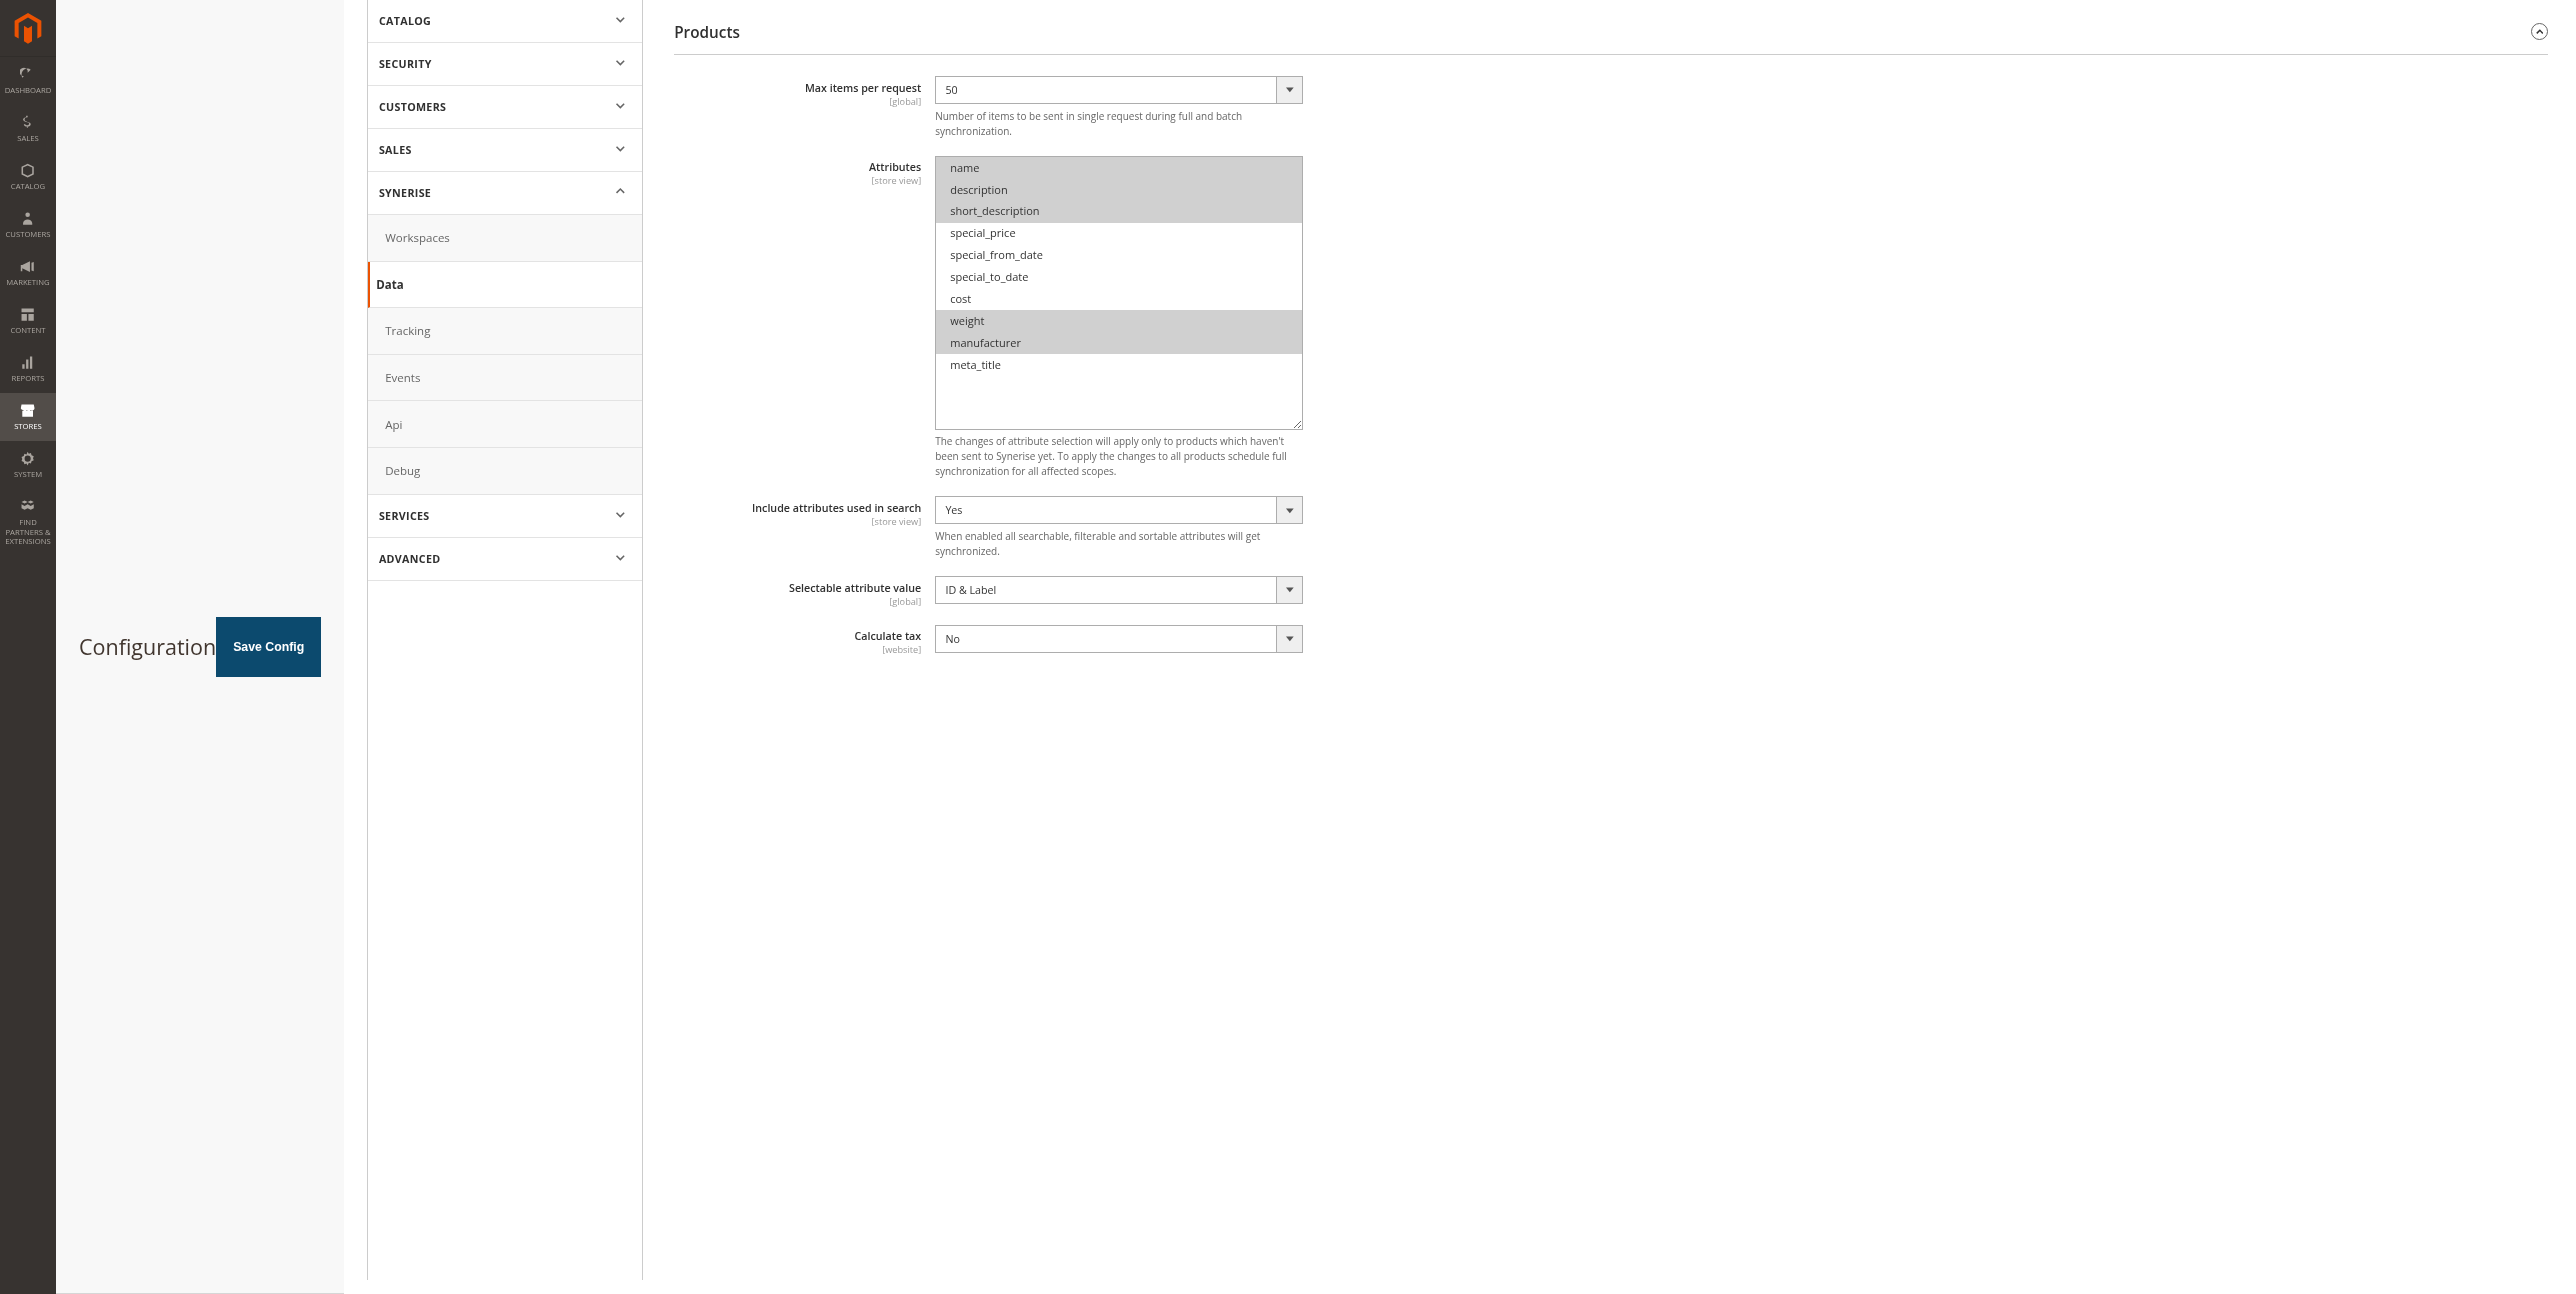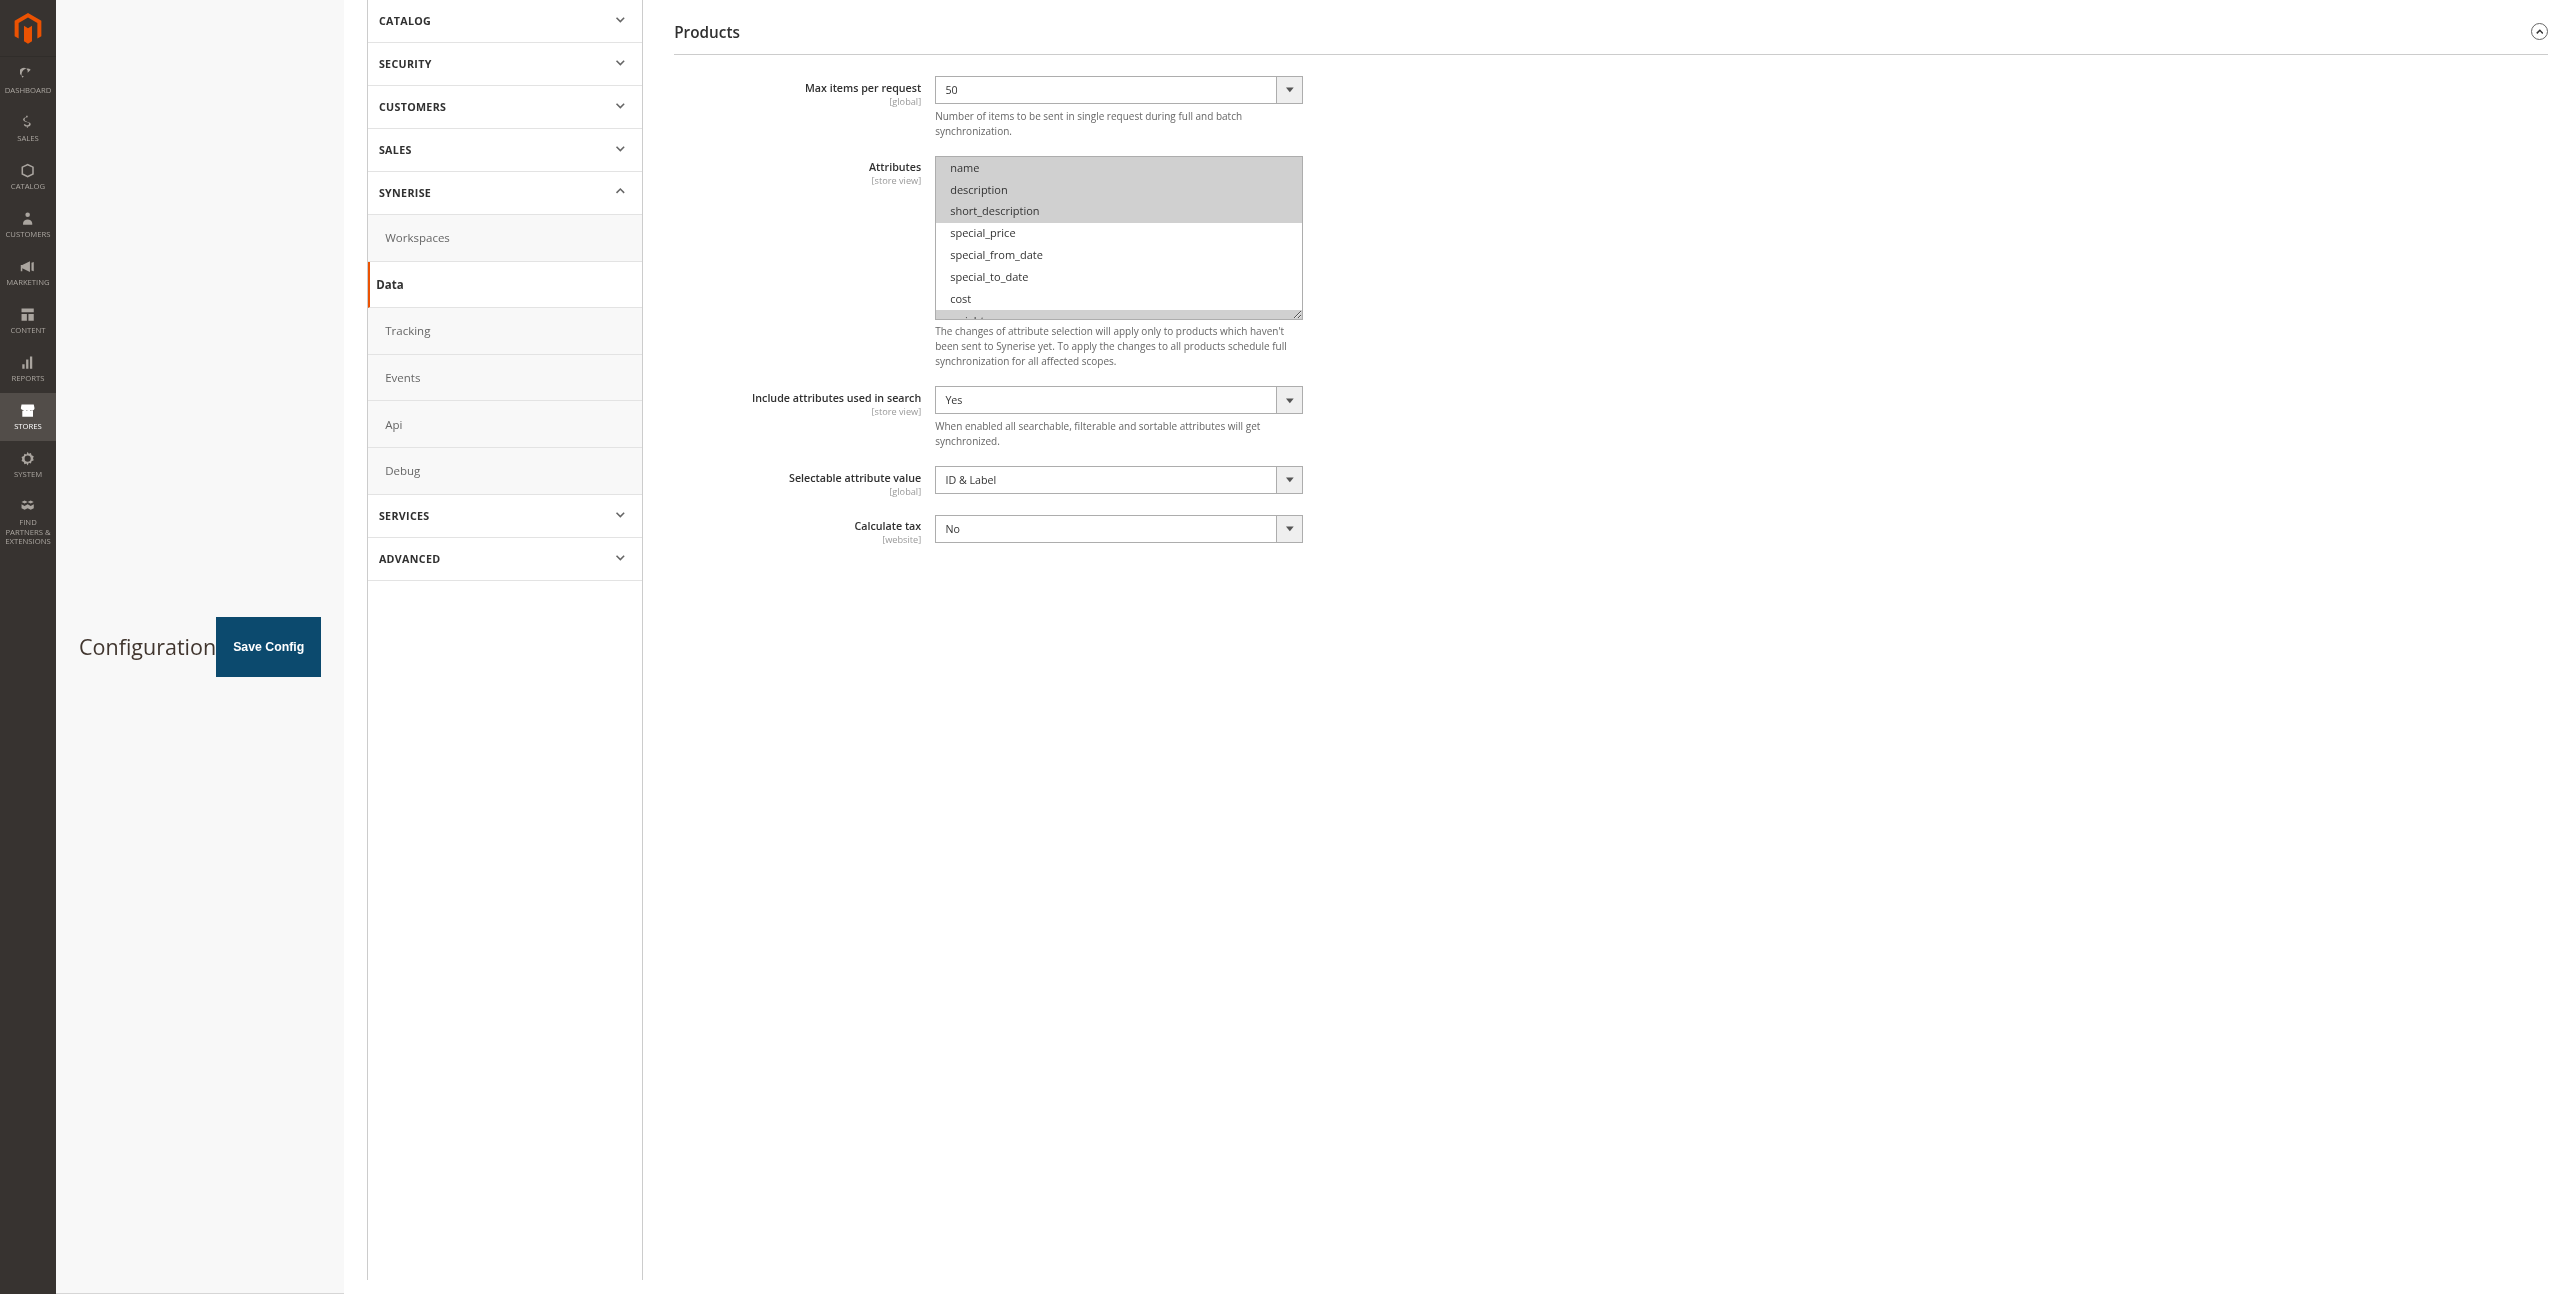--- a/index.html
+++ b/index.html
@@ -47,21 +47,21 @@
 .field-label { font-size: 10.7px; font-weight: 600; color: #303030; }
 .field-scope { font-size: 9.2px; color: #999; }
 .field-control-col { flex: 1; max-width: 368px; }
 .field-help { font-size: 10px; color: #666; margin-top: 4.6px; line-height: 1.5; }
 
 .select-wrap { display: flex; border: 0.8px solid #adadad; background: #fff; height: 28px; gap: 32px; }
 .select-wrap .sel-val { flex: 1; padding: 0 9.2px; display: flex; align-items: center; font-size: 10.7px; }
 .select-wrap .sel-arrow { width: 26px; border-left: 0.8px solid #adadad; background: #efefef; display: flex; align-items: center; justify-content: center; }
 .select-wrap .sel-arrow svg { width: 7.7px; height: 7.7px; fill: #555; }
 
-.multiselect { border: 0.8px solid #adadad; background: #fff; height: 164px; overflow-y: auto; position: relative; resize: both; }
+.multiselect { border: 0.8px solid #adadad; background: #fff; height: 274px; overflow-y: auto; position: relative; resize: both; }
 .multiselect::-webkit-scrollbar { width: 6.1px; }
 .multiselect::-webkit-scrollbar-thumb { background: #bbb; border-radius: 3.1px; }
 .ms-option { padding: 3.8px 14px; font-size: 11px; color: #333; cursor: pointer; line-height: 1.3; }
 .ms-option.selected { background: #d0d0d0; }
 </style>
 </head>
 <body>
 
 <div class="app">
   <nav class="admin-nav">

